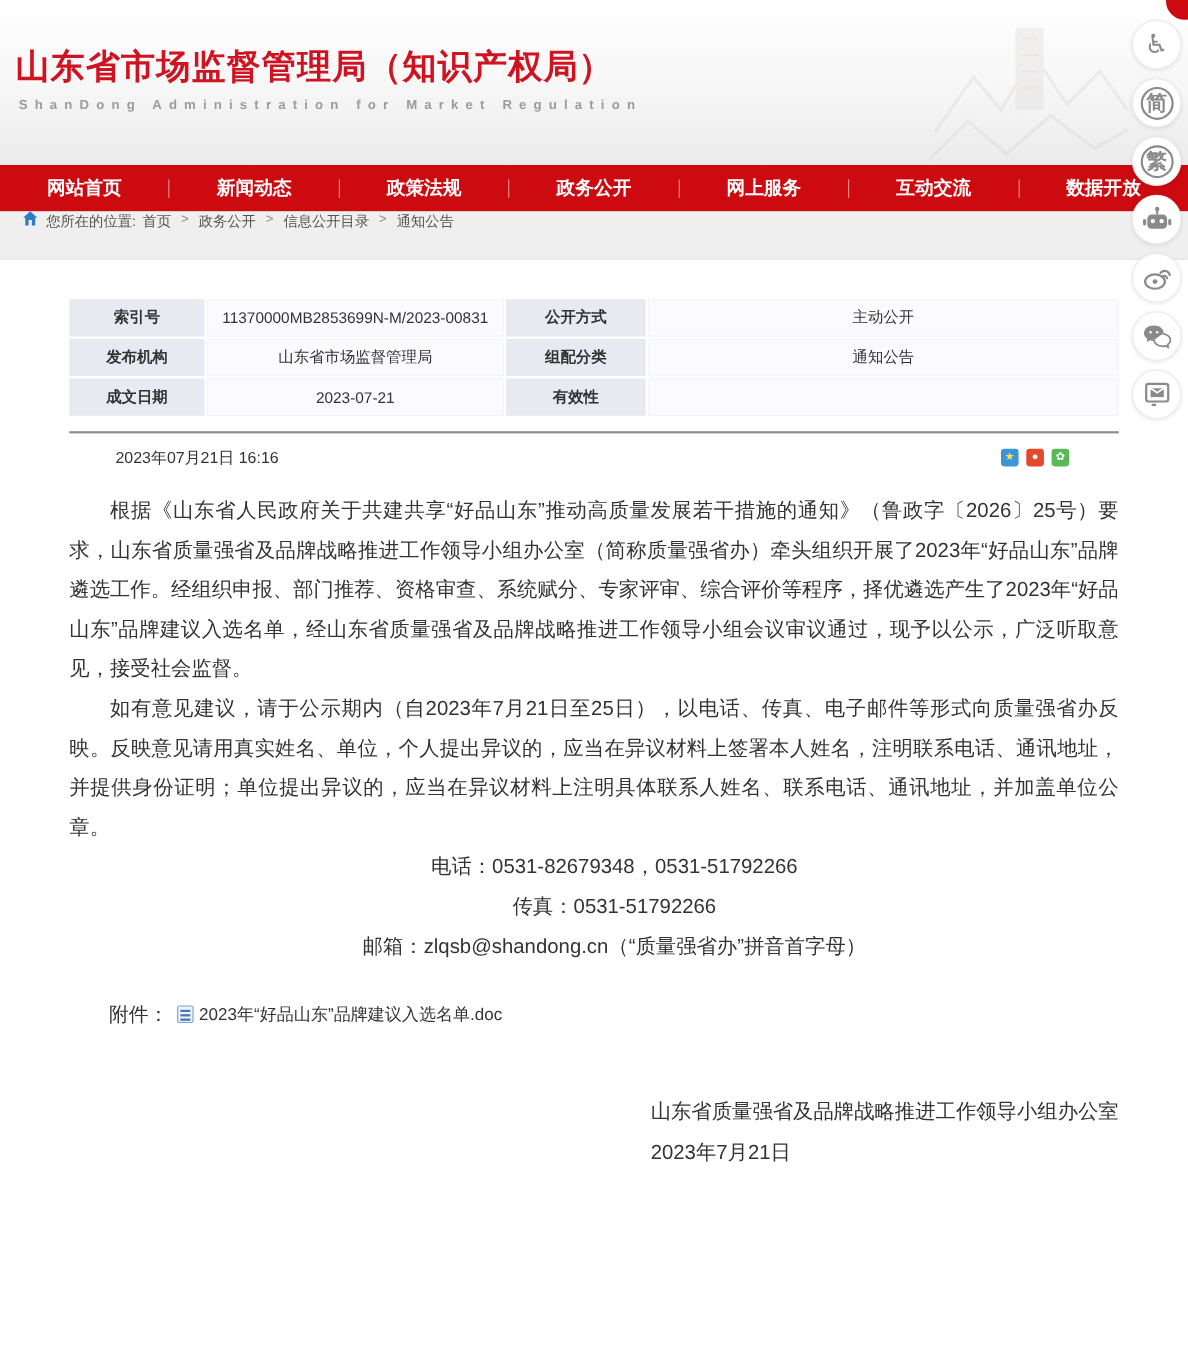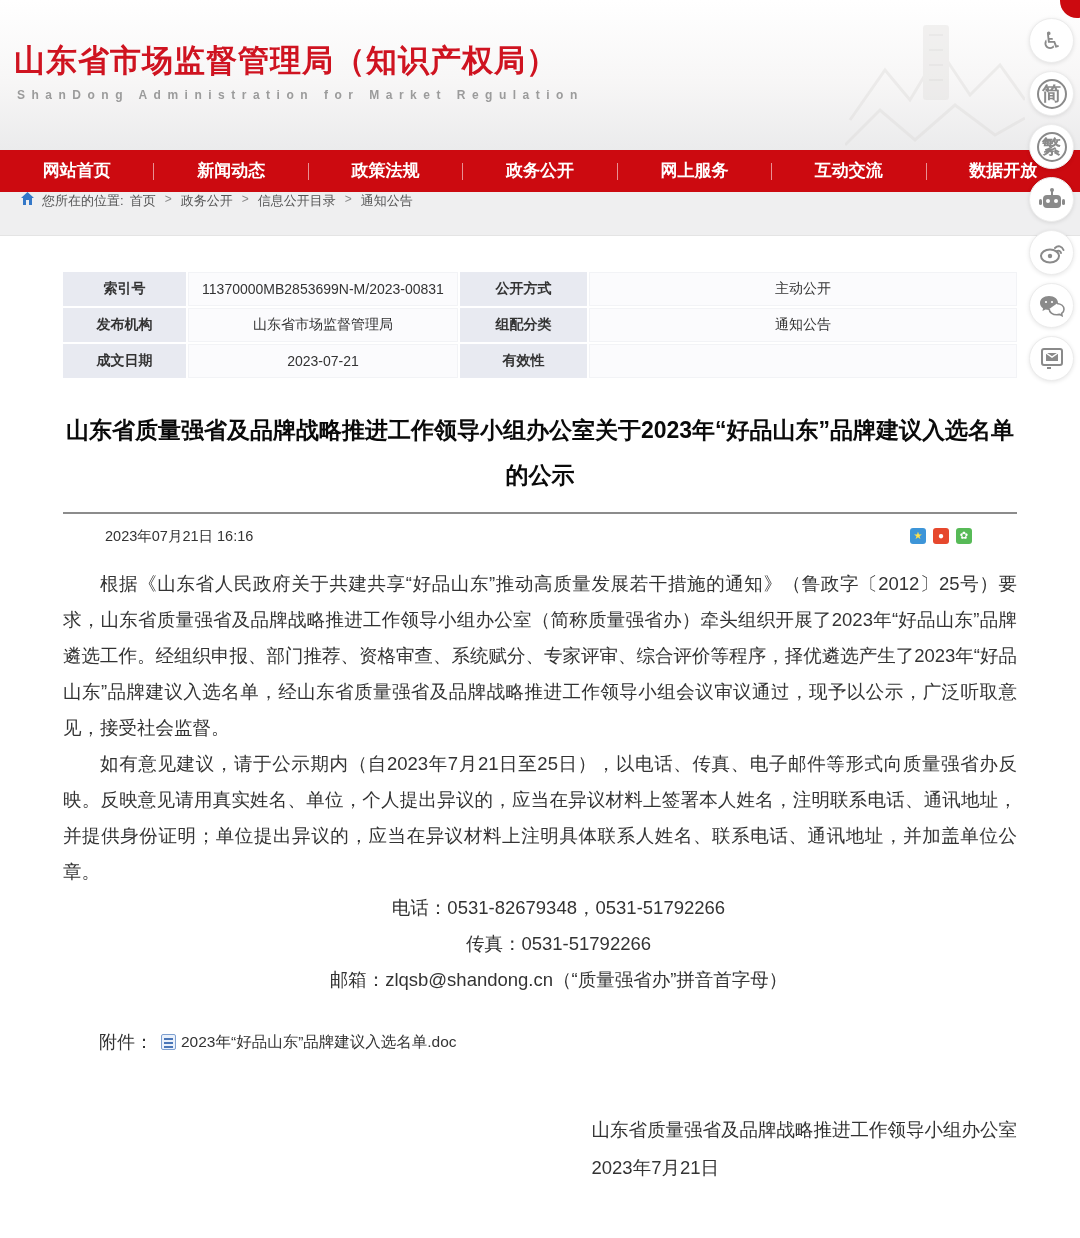--- a/index.html
+++ b/index.html
@@ -226,35 +226,34 @@
     <div class="cell cell-value">山东省市场监督管理局</div>
     <div class="cell cell-label">组配分类</div>
     <div class="cell cell-value">通知公告</div>
 
     <div class="cell cell-label">成文日期</div>
     <div class="cell cell-value">2023-07-21</div>
     <div class="cell cell-label">有效性</div>
     <div class="cell cell-value"></div>
   </div>
 
-  <div class="doc-title">山东省质量强省及品牌战略推进工作领导小组办公室关于2023年“好品山东”品牌建议入选名单的公示</div>
 
   <div class="meta-divider"></div>
 
   <div class="meta-row">
     <span class="meta-date">2023年07月21日 16:16</span>
     <span class="share-icons">
       <span class="share-icon share-qzone">★</span>
       <span class="share-icon share-weibo">●</span>
       <span class="share-icon share-wechat">✿</span>
     </span>
   </div>
 
   <div class="article-body">
-    <p>根据《山东省人民政府关于共建共享“好品山东”推动高质量发展若干措施的通知》（鲁政字〔2012〕25号）要求，山东省质量强省及品牌战略推进工作领导小组办公室（简称质量强省办）牵头组织开展了2023年“好品山东”品牌遴选工作。经组织申报、部门推荐、资格审查、系统赋分、专家评审、综合评价等程序，择优遴选产生了2023年“好品山东”品牌建议入选名单，经山东省质量强省及品牌战略推进工作领导小组会议审议通过，现予以公示，广泛听取意见，接受社会监督。</p>
+    <p>根据《山东省人民政府关于共建共享“好品山东”推动高质量发展若干措施的通知》（鲁政字〔2026〕25号）要求，山东省质量强省及品牌战略推进工作领导小组办公室（简称质量强省办）牵头组织开展了2023年“好品山东”品牌遴选工作。经组织申报、部门推荐、资格审查、系统赋分、专家评审、综合评价等程序，择优遴选产生了2023年“好品山东”品牌建议入选名单，经山东省质量强省及品牌战略推进工作领导小组会议审议通过，现予以公示，广泛听取意见，接受社会监督。</p>
     <p>如有意见建议，请于公示期内（自2023年7月21日至25日），以电话、传真、电子邮件等形式向质量强省办反映。反映意见请用真实姓名、单位，个人提出异议的，应当在异议材料上签署本人姓名，注明联系电话、通讯地址，并提供身份证明；单位提出异议的，应当在异议材料上注明具体联系人姓名、联系电话、通讯地址，并加盖单位公章。</p>
     <div class="contact-line">电话：0531-82679348，0531-51792266</div>
     <div class="contact-line">传真：0531-51792266</div>
     <div class="contact-line">邮箱：zlqsb@shandong.cn（“质量强省办”拼音首字母）</div>
 
     <div class="attachment-row">
       <span class="attachment-label">附件：</span>
       <span class="doc-icon"></span>
       <span class="attachment-name">2023年“好品山东”品牌建议入选名单.doc</span>
     </div>

